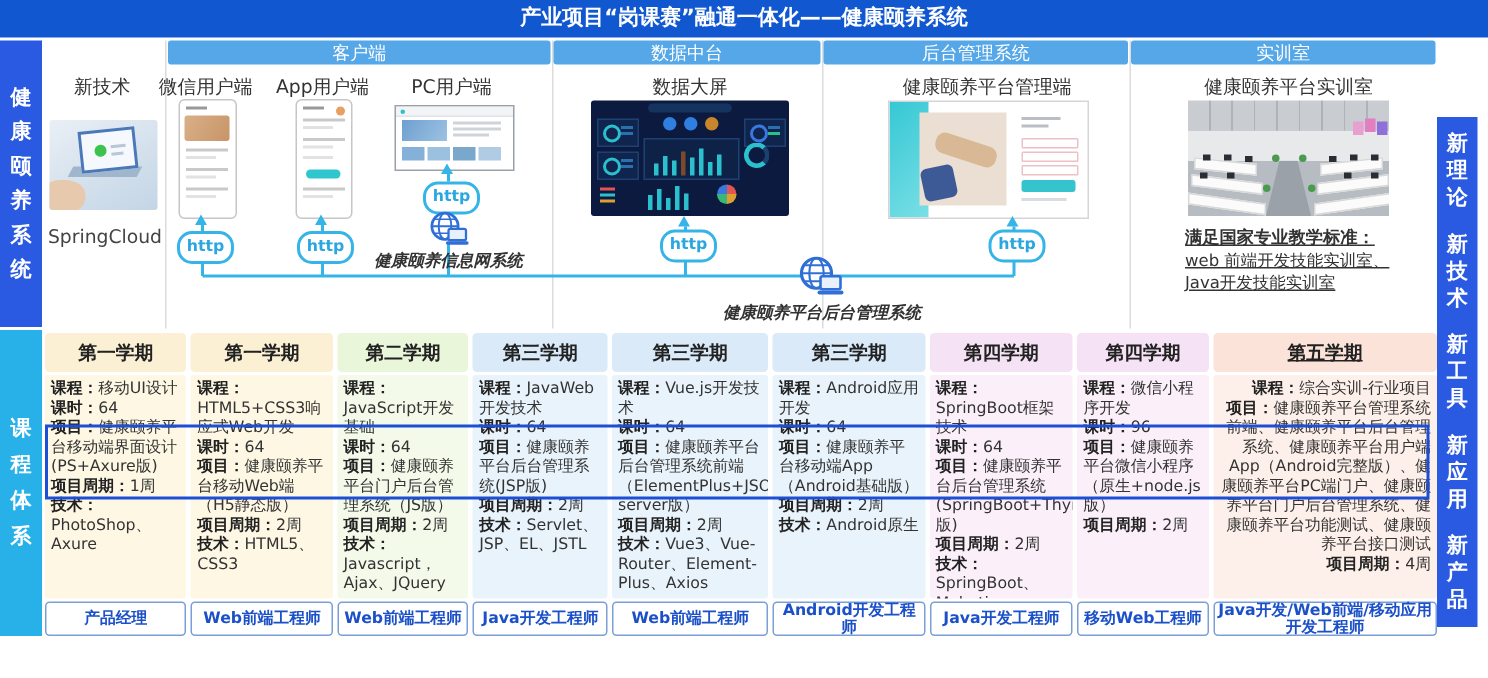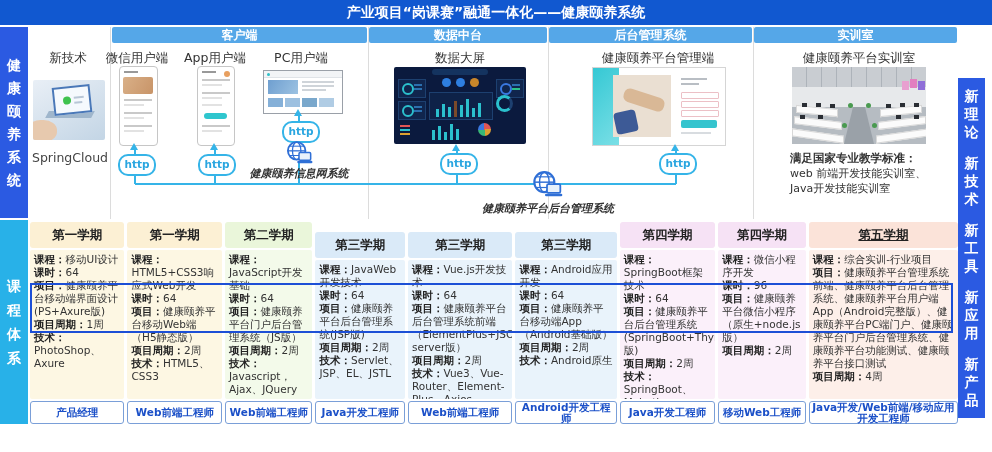--- a/index.html
+++ b/index.html
@@ -15,21 +15,21 @@
         color:#fff;font-weight:bold;font-size:14px;}
   .rail div{line-height:19px;}
   .rail-left-top{left:0;top:27px;width:28px;height:191px;background:#2b5ae2;}
   .rail-left-bottom{left:0;top:220px;width:28px;height:204px;background:#28b1e8;}
   .rail-right{left:958px;top:78px;width:27px;height:340px;background:#2b5ae2;justify-content:center;gap:13px;}
   .vgroup{display:flex;flex-direction:column;align-items:center;}
   .vgroup div{line-height:18px;}
   
   .vdiv{position:absolute;top:27px;height:192px;width:1px;background:#dcdcdc;}
   .sec-head{position:absolute;top:27px;height:16px;background:#55a7e8;color:#fff;
-            font-weight:bold;font-size:12px;text-align:center;line-height:16px;border-radius:2px;}
+            font-weight:normal;font-size:12px;text-align:center;line-height:16px;border-radius:2px;}
   .lbl{position:absolute;top:50px;font-size:12.5px;color:#333;text-align:center;}
   .small-lbl{position:absolute;font-weight:bold;font-size:11px;color:#333;text-align:center;font-style:italic;}
   
   .mock{position:absolute;overflow:hidden;}
   .img-laptop{left:33px;top:80px;width:72px;height:60px;background:linear-gradient(150deg,#e9eff6,#c3d5e5);border-radius:2px;}
   .img-laptop .scr{position:absolute;left:20px;top:6px;width:34px;height:24px;background:#f5f9fd;border:2px solid #4a78b8;transform:rotate(-6deg);}
   .img-laptop .dot{position:absolute;left:8px;top:8px;width:8px;height:8px;border-radius:50%;background:#3ec24e;}
   .img-laptop .ln{position:absolute;left:19px;top:9px;width:10px;height:2px;background:#b8c6d6;}
   .img-laptop .ln2{top:14px;width:8px;}
   .img-laptop .base{position:absolute;left:14px;top:31px;width:46px;height:7px;background:#9fb6cc;transform:skewX(-28deg);}
@@ -77,37 +77,37 @@
   .img-room .desk{position:absolute;width:40px;height:6px;background:#fbfbfb;border:1px solid #d8d8d8;}
   .img-room .mon{position:absolute;width:5px;height:4px;background:#2a2e34;}
   .img-room .plant{position:absolute;width:5px;height:5px;border-radius:50%;background:#4a9a50;}
   .img-room .poster{position:absolute;width:7px;height:9px;}
   
   .cline{position:absolute;background:#35b4e8;}
   .http{position:absolute;width:34px;height:18px;border:2px solid #35b4e8;border-radius:10px;background:#fff;
         color:#2aa6e0;font-weight:bold;font-size:10.5px;text-align:center;line-height:17px;}
   .ahead{position:absolute;width:0;height:0;border-left:4.5px solid transparent;border-right:4.5px solid transparent;border-bottom:7px solid #35b4e8;}
   .globe{position:absolute;}
-  .std{position:absolute;left:790px;top:151px;width:165px;font-size:11px;line-height:15px;color:#333;}
+  .std{position:absolute;left:790px;top:151px;width:165px;font-size:11px;line-height:15px;color:#333;text-decoration:underline;}
   .std b{font-size:11.5px;}
   .spring{position:absolute;left:26px;top:150px;width:88px;text-align:center;font-size:12.5px;color:#444;}
   
   .columns{position:absolute;left:30px;top:222px;width:928px;height:202px;display:flex;gap:3px;}
   .col{display:flex;flex-direction:column;min-width:0;}
   .col-head{height:26px;line-height:26px;text-align:center;font-weight:bold;font-size:12.5px;border-radius:3px;color:#222;}
   .col-body{flex:1;margin-top:2px;padding:3px 4px;font-size:10.5px;line-height:13px;border-radius:2px;overflow:hidden;}
   .field .fl{font-weight:bold;color:#222;}
   .role-box{height:21px;margin-top:2px;background:#fff;border:1.5px solid #7a9fd8;border-radius:3px;
             display:flex;align-items:center;justify-content:center;text-align:center;
             font-weight:bold;font-size:10.5px;line-height:11px;color:#1b50c8;padding:0 2px;}
   .theme-yellow .col-head{background:#fcf0d4;} .theme-yellow .col-body{background:#fdf7e3;}
   .theme-green  .col-head{background:#eaf6da;} .theme-green  .col-body{background:#f3faea;}
-  .theme-blue   .col-head{background:#daeaf8;margin-top:10px;} .theme-blue   .col-body{background:#e9f3fb;}
+  .theme-blue   .col-head{background:#daeaf8;} .theme-blue   .col-body{background:#e9f3fb;}
   .theme-purple .col-head{background:#f6e2f5;} .theme-purple .col-body{background:#fbf0fa;}
-  .theme-salmon .col-head{background:#fbe3d9;text-decoration:underline;} .theme-salmon .col-body{background:#fdefe9;}
+  .theme-salmon .col-head{background:#fbe3d9;text-decoration:underline;} .theme-salmon .col-body{background:#fdefe9;text-align:right;}
   .hl-box{position:absolute;left:30px;top:283px;width:919px;height:46px;border:2.5px solid #1c4fd6;z-index:6;}
 </style>
 </head>
 <body>
 
 <div class="stage">
 
   <div class="top-banner">产业项目“岗课赛”融通一体化——健康颐养系统</div>
 
   <div class="rail rail-left-top" style="gap:4px;">

